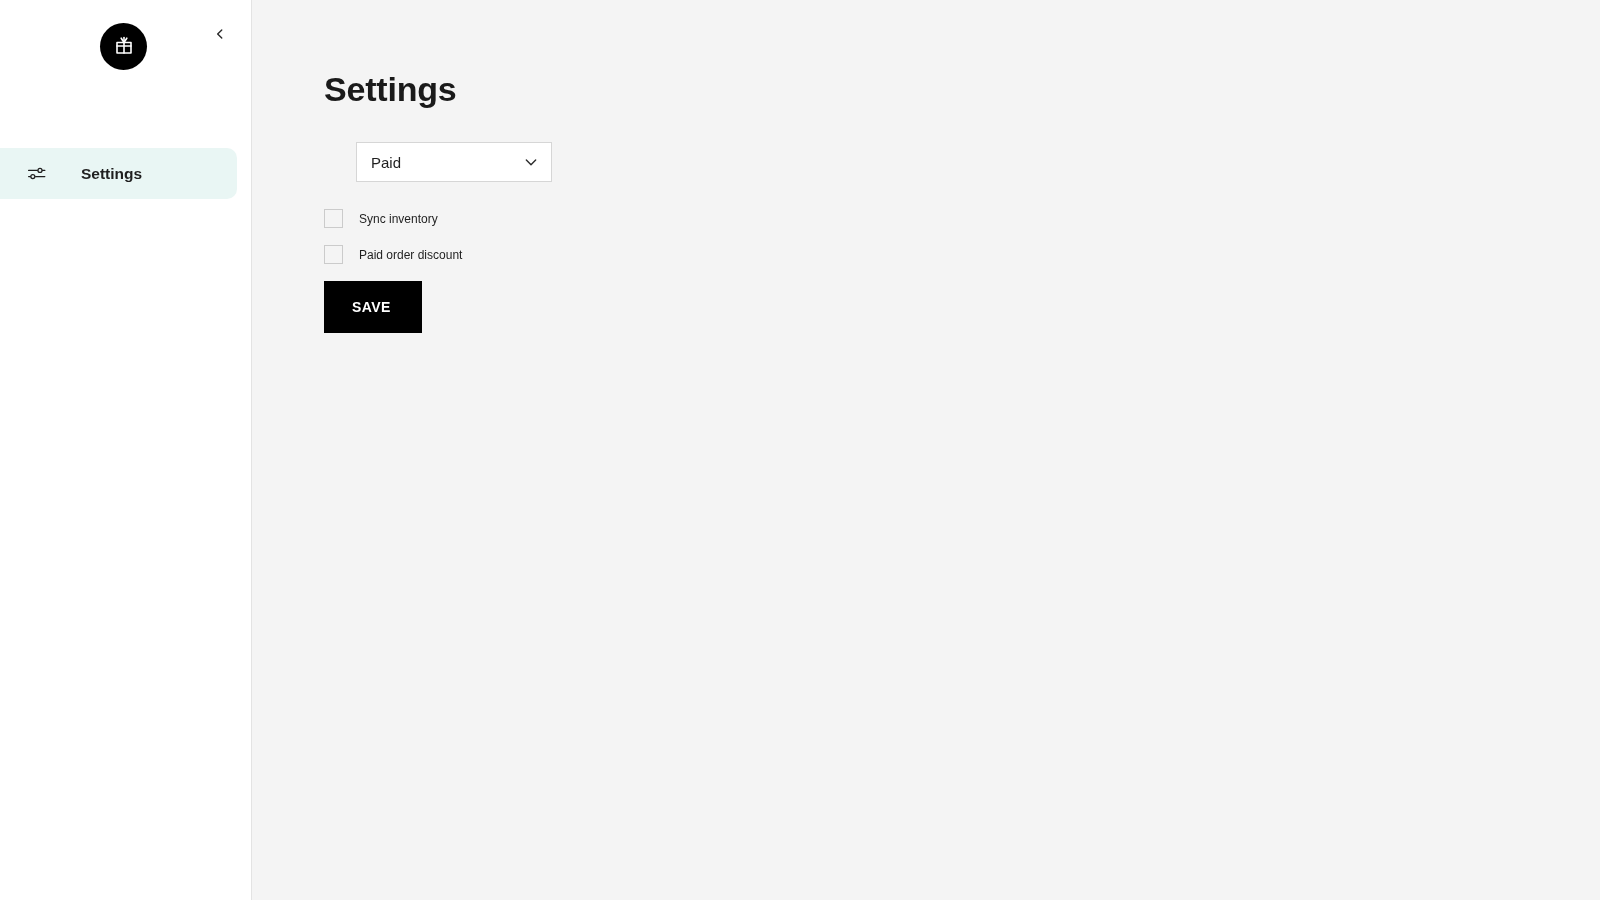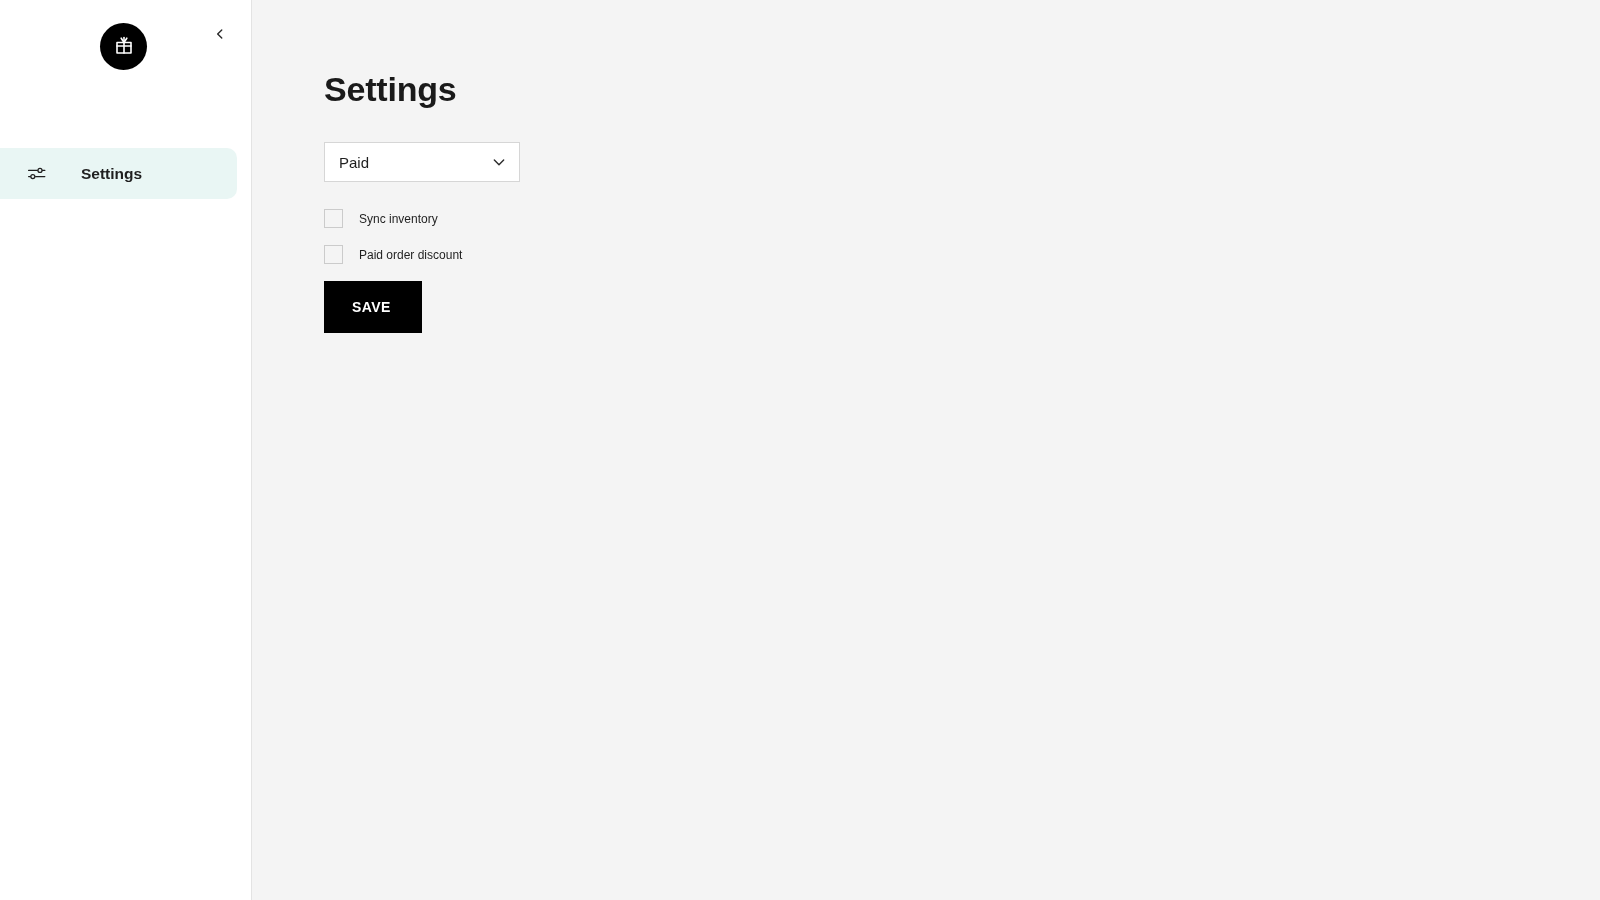--- a/index.html
+++ b/index.html
@@ -137,20 +137,21 @@
     display: inline-flex;
     align-items: center;
     justify-content: center;
     cursor: pointer;
   }
   .select-wrap {
     position: relative;
     width: 196px;
     height: 40px;
     margin-bottom: 27px;
+    margin-left: 32px;
   }
   .select-box {
     width: 196px;
     height: 40px;
     background: #ffffff;
     border: 1px solid #d6d6d6;
     box-sizing: border-box;
     display: flex;
     align-items: center;
     padding: 0 12px 0 14px;

